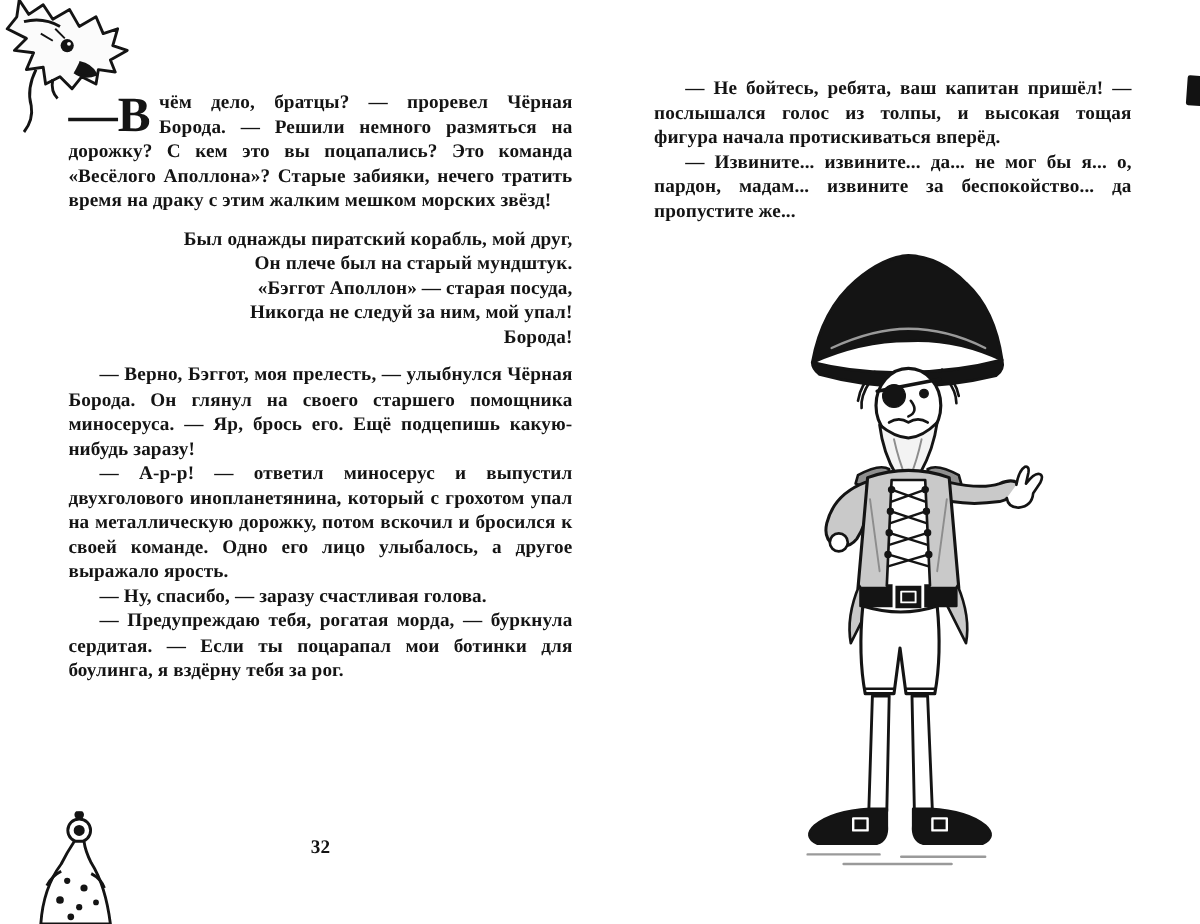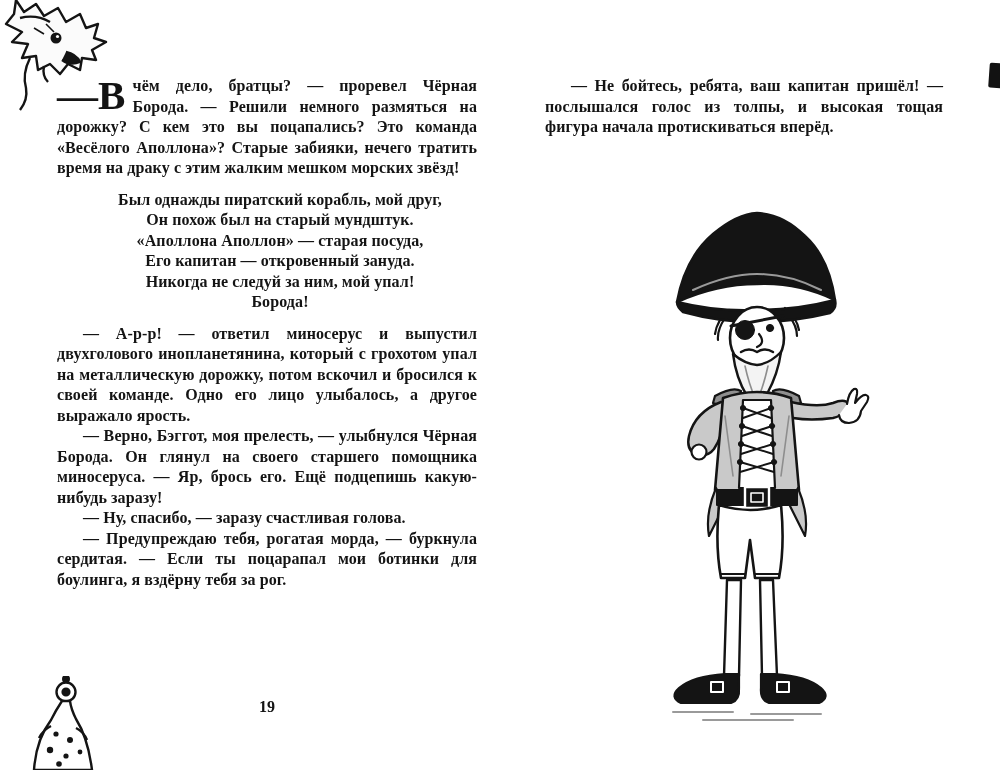--- a/index.html
+++ b/index.html
@@ -16,35 +16,35 @@
 
   .text-col {
     position:absolute;
     text-align:justify;
     font-weight:bold;
     font-size:16px;
     line-height:20.5px;
     letter-spacing:.1px;
   }
   .left-col  { left:57px;  top:76px; width:420px; }
-  .right-col { left:545px; top:76px; width:398px; }
+  .right-col { left:545px; top:64px; width:398px; }
 
   .text-col p { margin:0; text-indent:26px; }
   .text-col p.first { text-indent:0; }
 
   .dropcap {
     float:left;
     font-size:41px;
     line-height:36px;
     font-weight:bold;
     padding:0 7px 0 0;
     margin-top:1px;
   }
 
-  .poem { margin:11px 0 11px 26px; text-align:center; }
+  .poem { margin:11px 0 11px 26px; text-align:right; }
   .poem div { text-indent:0; }
 
   .page-number {
     position:absolute;
     left:57px; top:698px; width:420px;
     text-align:center;
     font-weight:bold;
     font-size:16px;
   }
 
@@ -78,36 +78,36 @@
     <circle cx="57.5" cy="36.5" r="1.6" fill="#ffffff"></circle>
     <path d="M34,28 l10,6 M46,24 l8,8" stroke="#141414" stroke-width="1.6"></path>
   </svg>
 
   <div class="text-col left-col">
     <p class="first">
       <span class="dropcap">—В</span><span>чём дело, братцы? — проревел Чёрная Борода. — Решили немного размяться на дорожку? С кем это вы поцапались? Это команда «Весёлого Аполлона»? Старые забияки, нечего тратить время на драку с этим жалким мешком морских звёзд!</span>
     </p>
     <div class="poem">
       <div>Был однажды пиратский корабль, мой друг,</div>
-      <div>Он похож был на старый мундштук.</div>
-      <div>«Аполлона Аполлон» — старая посуда,</div>
-      <div>Его капитан — откровенный зануда.</div>
+      <div>Он плече был на старый мундштук.</div>
+      <div>«Бэггот Аполлон» — старая посуда,</div>
       <div>Никогда не следуй за ним, мой упал!</div>
       <div>Борода!</div>
     </div>
+    <p>— Верно, Бэггот, моя прелесть, — улыбнулся Чёрная Борода. Он глянул на своего старшего помощника миносеруса. — Яр, брось его. Ещё подцепишь какую-нибудь заразу!</p>
     <p>— А-р-р! — ответил миносерус и выпустил двухголового инопланетянина, который с грохотом упал на металлическую дорожку, потом вскочил и бросился к своей команде. Одно его лицо улыбалось, а другое выражало ярость.</p>
-    <p>— Верно, Бэггот, моя прелесть, — улыбнулся Чёрная Борода. Он глянул на своего старшего помощника миносеруса. — Яр, брось его. Ещё подцепишь какую-нибудь заразу!</p>
     <p>— Ну, спасибо, — заразу счастливая голова.</p>
     <p>— Предупреждаю тебя, рогатая морда, — буркнула сердитая. — Если ты поцарапал мои ботинки для боулинга, я вздёрну тебя за рог.</p>
   </div>
 
-  <div class="page-number">19</div>
+  <div class="page-number">32</div>
 
   <div class="text-col right-col">
     <p>— Не бойтесь, ребята, ваш капитан пришёл! — послышался голос из толпы, и высокая тощая фигура начала протискиваться вперёд.</p>
+    <p>— Извините... извините... да... не мог бы я... о, пардон, мадам... извините за беспокойство... да пропустите же...</p>
   </div>
 
   <svg class="illu illu-pirate" viewBox="0 0 252 534">
     <g stroke="#141414" stroke-linejoin="round" stroke-linecap="round">
 
       <path d="M96,104 q-12,10 -14,24 M92,112 q-8,12 -7,22 M152,102 q12,10 14,22 M156,110 q8,10 8,20" fill="none" stroke-width="2.2"></path>
 
       <path d="M44,96 Q52,52 80,28 Q104,8 124,7 Q150,8 172,30 Q196,52 202,94 Q164,76 124,78 Q84,78 44,96 Z" fill="#141414" stroke-width="2.5"></path>
       <path d="M44,96 Q84,106 124,104 Q164,104 202,94 Q204,102 197,107 Q160,116 123,116 Q86,116 50,106 Q44,101 44,96 Z" fill="#141414" stroke-width="2.5"></path>
       <path d="M60,84 Q95,68 124,68 Q156,68 188,84" fill="none" stroke="#9a9a9a" stroke-width="2"></path>

